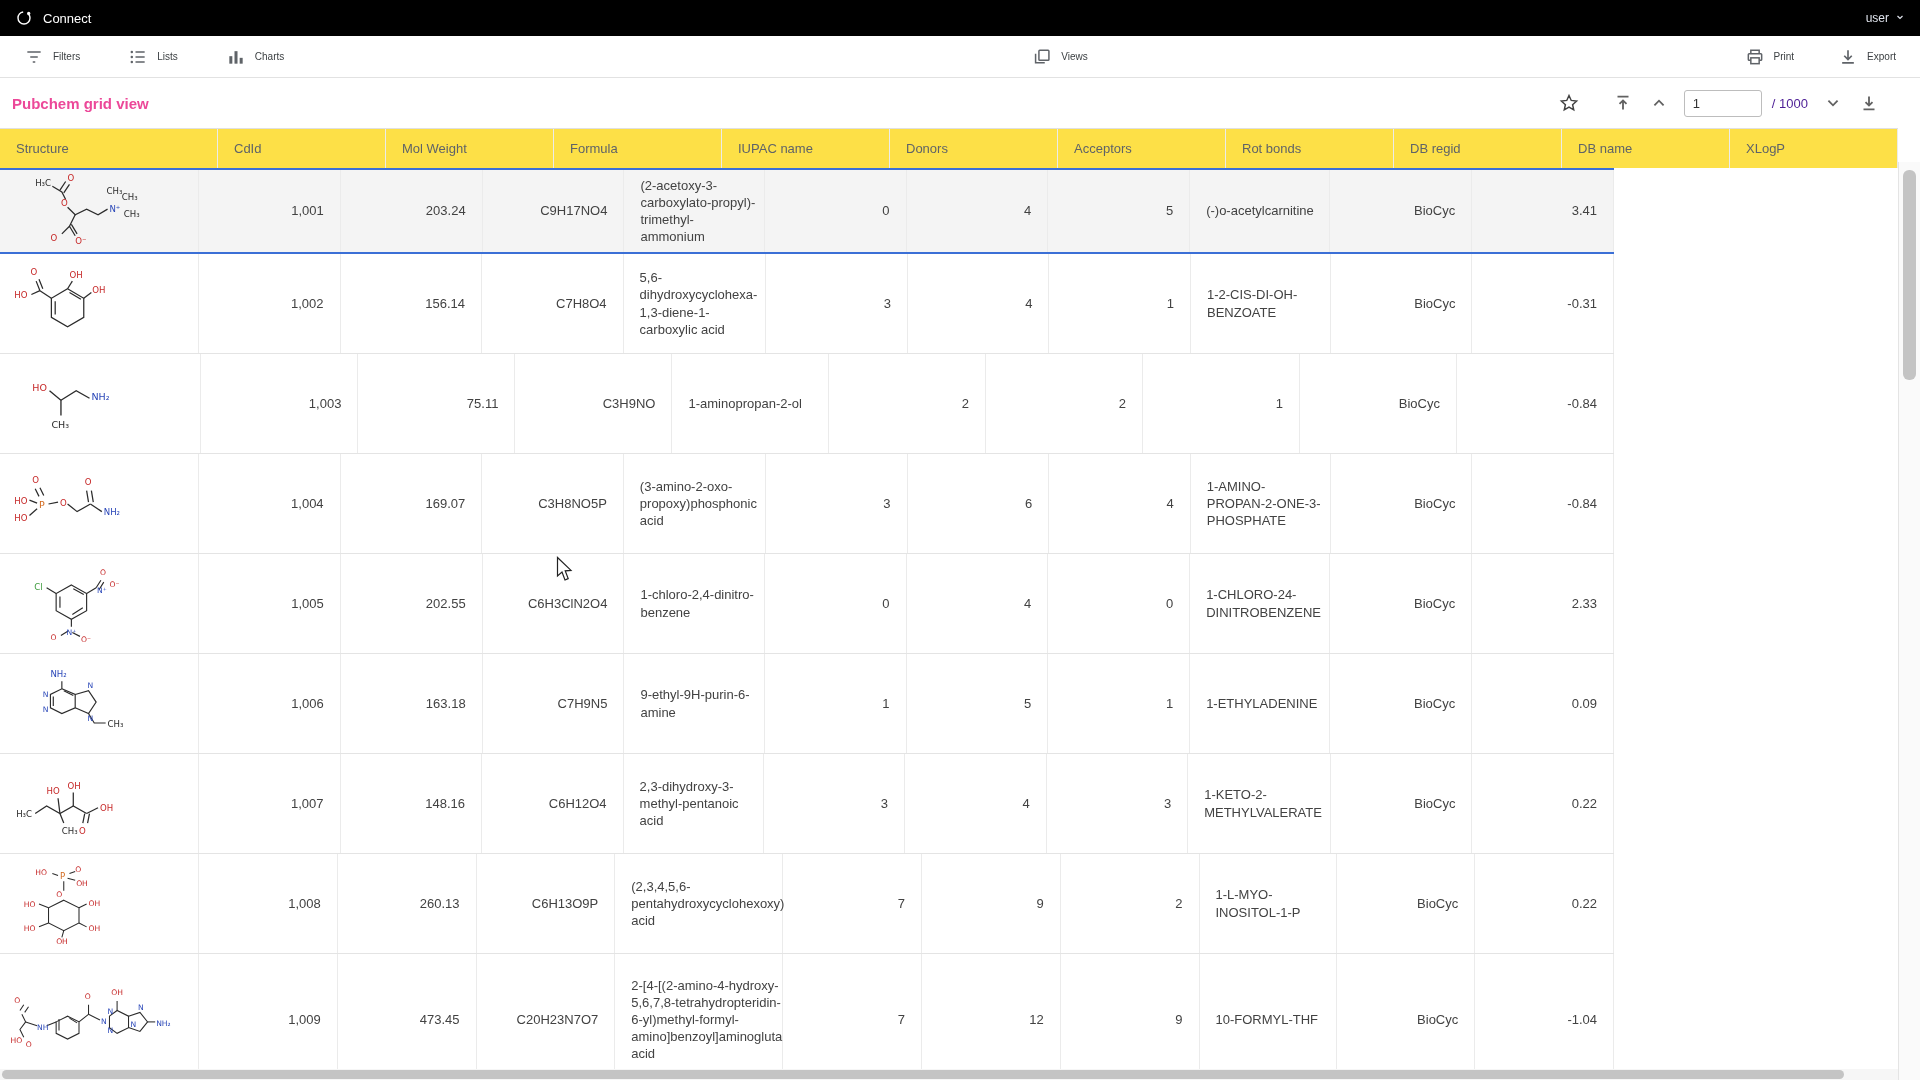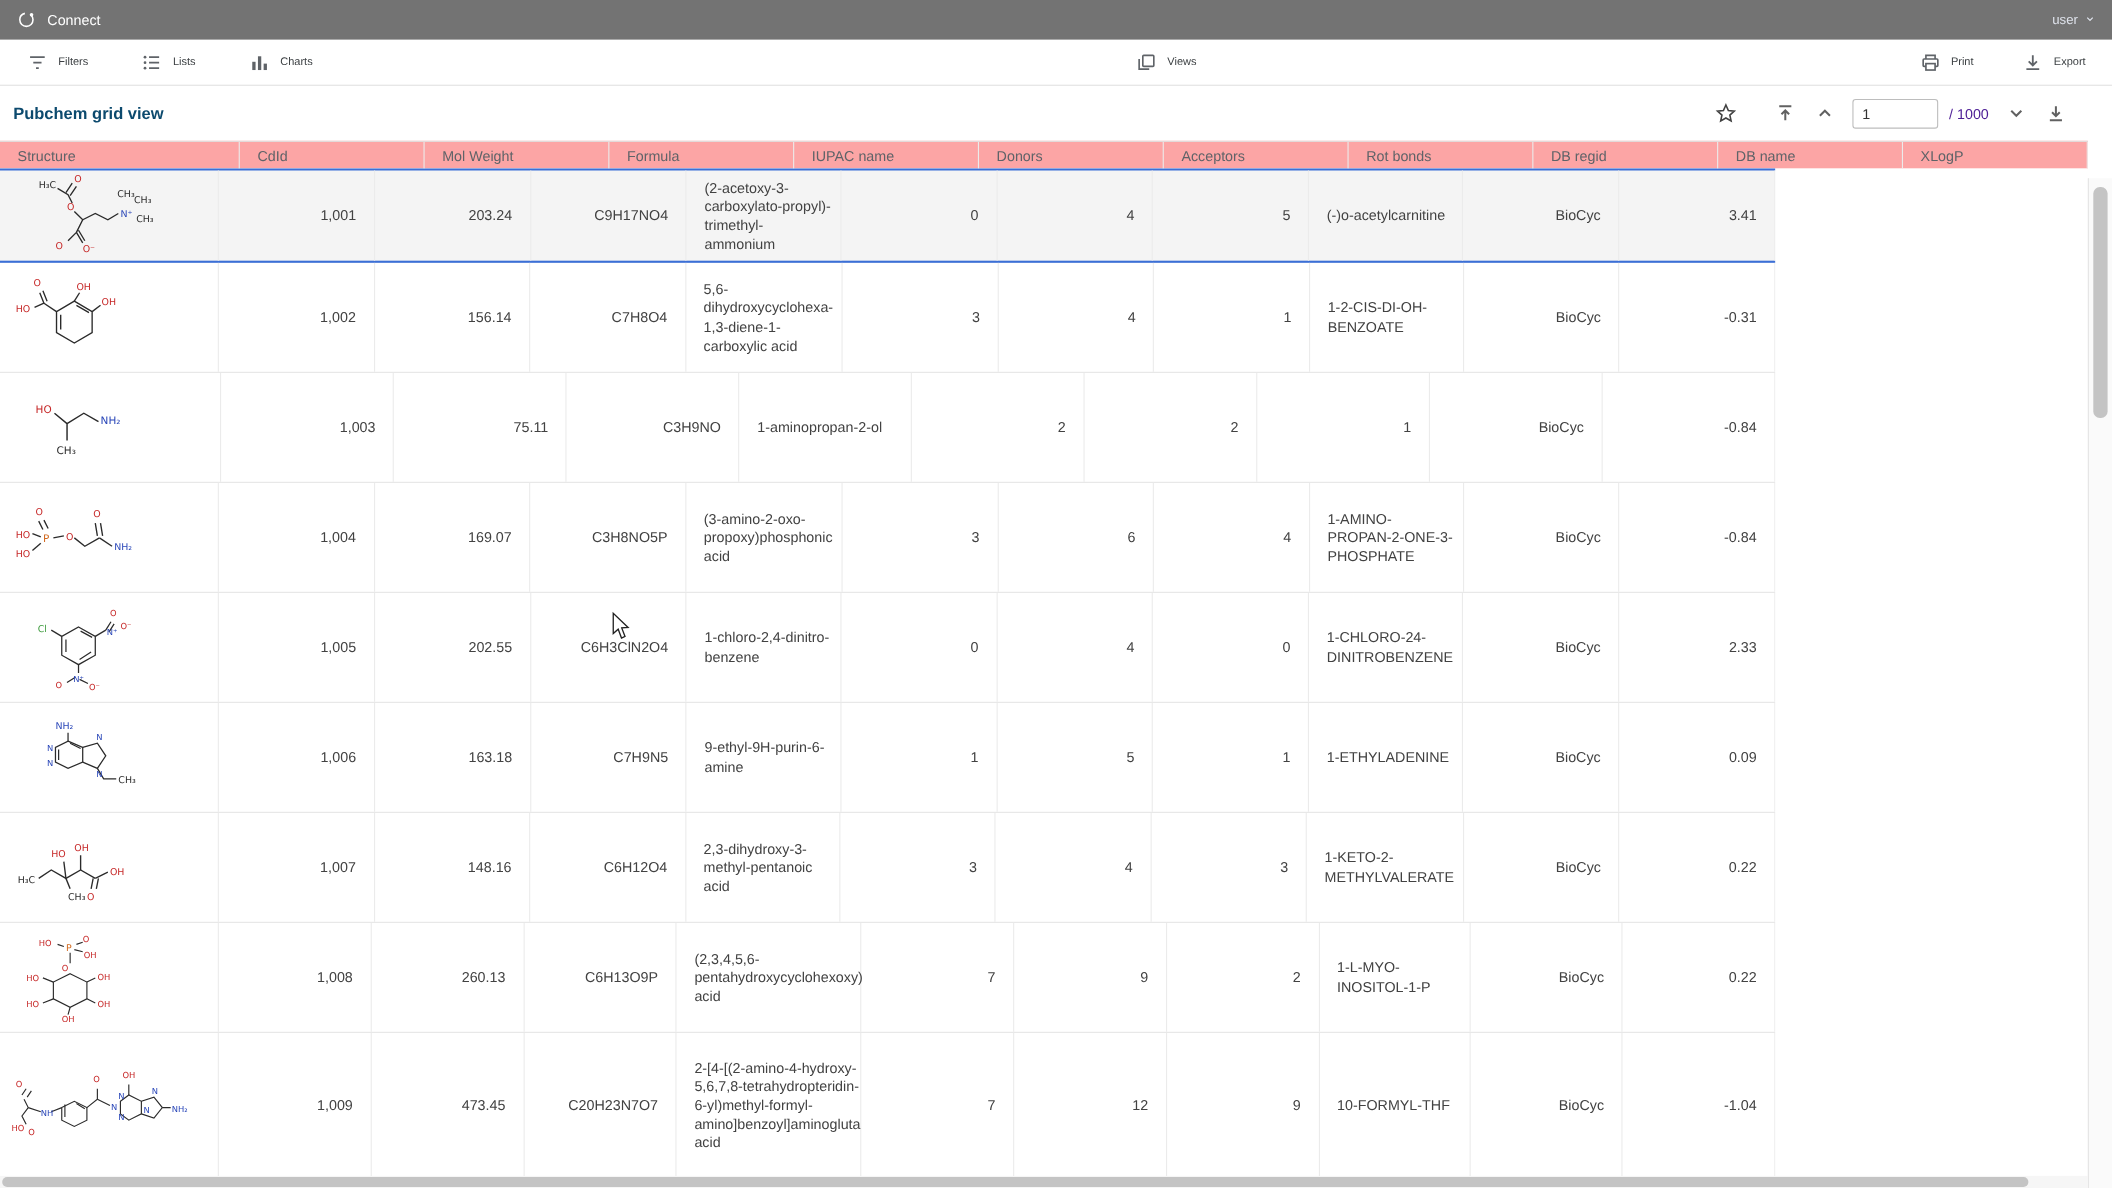--- a/index.html
+++ b/index.html
@@ -2,49 +2,49 @@
 <html><head>
 <meta charset="utf-8">
 <style>
   *{margin:0;padding:0;box-sizing:border-box}
   html,body{width:1920px;height:1080px;overflow:hidden}
   body{font-family:"Liberation Sans",sans-serif;background:#fff;color:#424242;position:relative}
   svg{display:block}
   .mol text{font-family:"DejaVu Sans",sans-serif}
 
   
-  .topbar{height:36px;background:#737373;display:flex;align-items:center;padding:0 14px;color:#fff}
+  .topbar{height:36px;background:#000000;display:flex;align-items:center;padding:0 14px;color:#fff}
   .brand{display:flex;align-items:center;gap:9px;cursor:pointer}
   .brand-name{font-size:13px;color:#fff}
   .topbar-spacer{flex:1}
   .user-menu{display:flex;gap:5px;font-size:12px;color:#dfe3ec;cursor:pointer}
 
   
   .toolbar{height:42px;display:flex;align-items:center;border-bottom:1px solid #e2e2e2;padding:0 24px;position:relative}
   .tbtn{display:flex;align-items:center;gap:9px;margin-right:48px;font-size:10px;color:#3c4043;cursor:pointer;white-space:nowrap}
   .tbtn svg{width:20px;height:20px;color:#5f6368}
   .tb-center{position:absolute;left:1060px;transform:translateX(-50%);margin-right:0}
   .tb-right{margin-left:auto;display:flex;align-items:center;gap:44px}
   .tb-right .tbtn{margin-right:0}
 
   
   .subheader{height:50px;display:flex;align-items:center;padding:0 10px}
-  .page-title{font-size:15px;font-weight:bold;color:#0c4a6e;padding-left:2px}
+  .page-title{font-size:15px;font-weight:bold;color:#ec4899;padding-left:2px}
   .pager{margin-left:auto;display:flex;align-items:center;gap:6px;padding-right:26px}
   .icon-btn{width:30px;height:30px;display:flex;align-items:center;justify-content:center;cursor:pointer;color:#555}
   .icon-btn svg{width:22px;height:22px}
   .fav{margin-right:18px}
   .page-input{width:78px;height:27px;border:1px solid #bdbdbd;border-radius:3px;font-family:inherit;font-size:13px;color:#333;padding:0 8px;margin:0 4px}
   .page-total{font-size:13px;color:#4c1d95;margin-right:4px}
 
   
   .grid{position:relative}
   .w{width:168px}
   .w-s{width:218px}
-  .hrow{display:flex;height:25px;border-top:1px solid #e0e0e0;width:1898px;background:#fca5a5}
+  .hrow{display:flex;height:40px;border-top:1px solid #e0e0e0;width:1898px;background:#fde047}
   .hcell{display:flex;align-items:center;padding:0 16px;font-size:13px;color:#5f6368;border-right:1px solid #ebebeb;cursor:pointer}
   .rows{height:918px;overflow:hidden;width:1614px}
   .row{display:flex;height:100px;background:#fff;border-bottom:1px solid #e4e4e4;cursor:pointer}
   .row.selected{height:86px;background:#f4f4f4;border-top:2px solid #3b6fd6;border-bottom:2px solid #3b6fd6}
   .row.tall{height:132px}
   .cell{display:flex;align-items:center;padding:6px 16px;font-size:13px;color:#424242;border-right:1px solid #ebebeb;line-height:1.32}
   .cell.right{justify-content:flex-end;text-align:right}
   .cell.struct{justify-content:center;padding:2px 6px}
   .cell.name{padding-right:8px}
 

